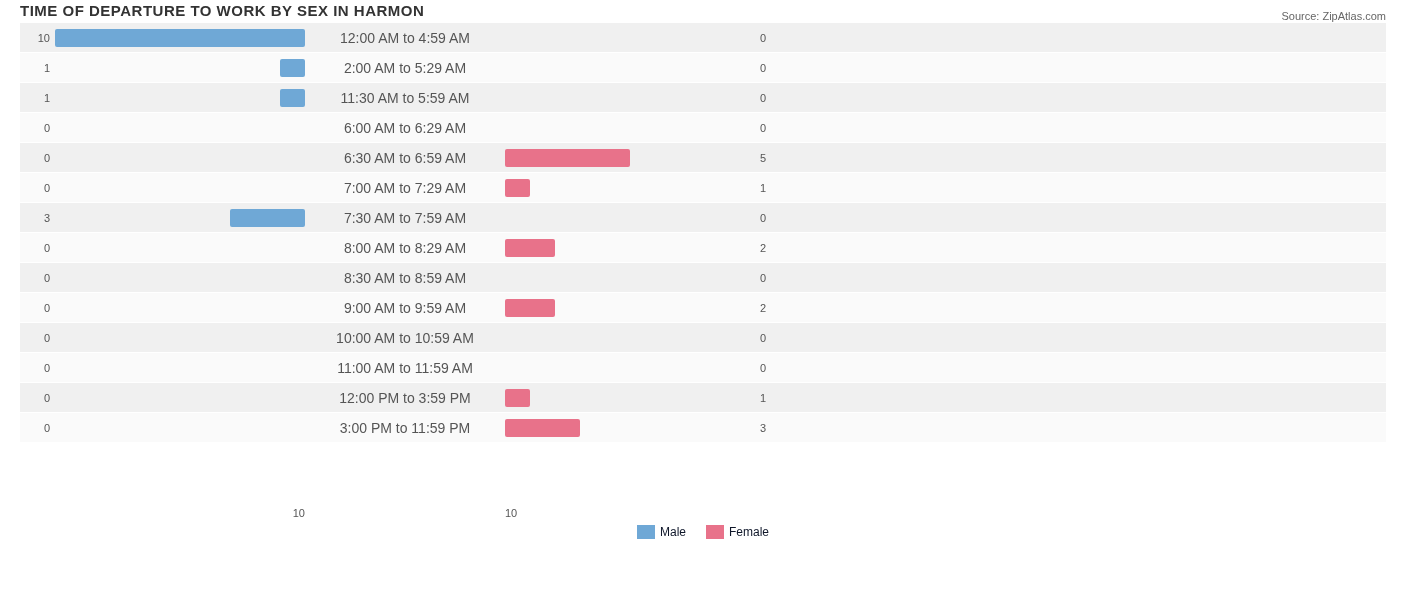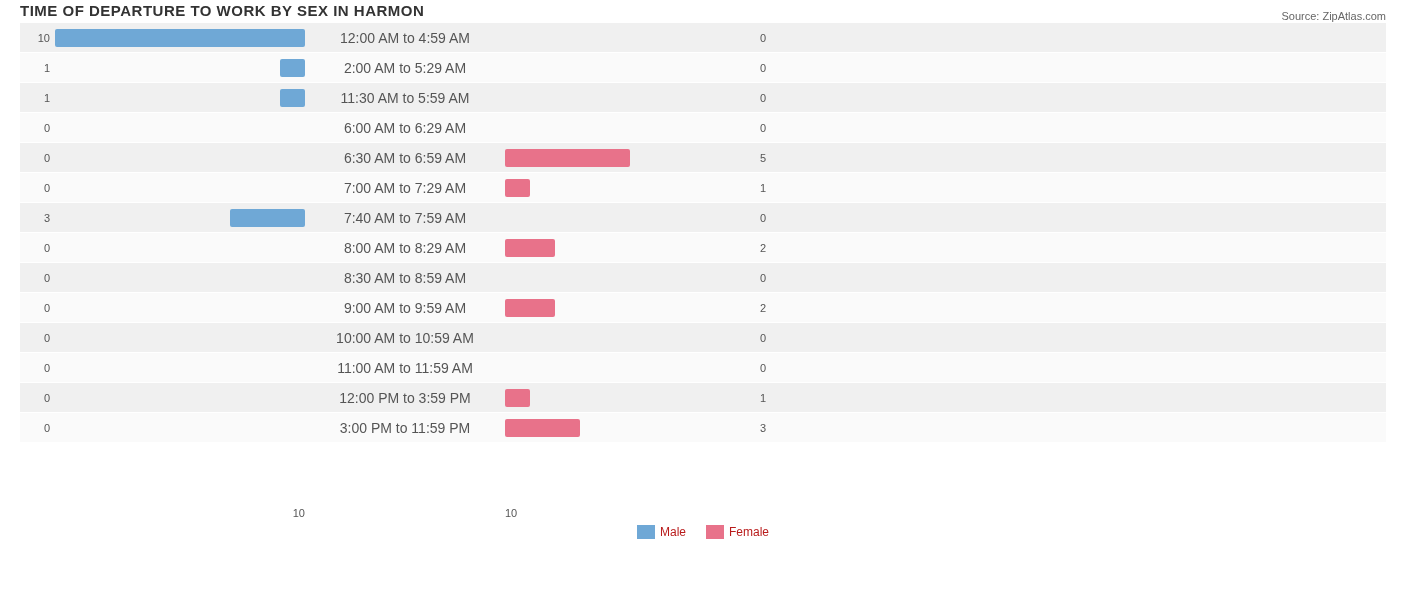--- a/index.html
+++ b/index.html
@@ -131,21 +131,21 @@
       font-size: 11px;
       color: #555;
       padding-left: 5px;
     }
     .legend {
       display: flex;
       justify-content: center;
       gap: 20px;
       margin-top: 6px;
       font-size: 12px;
-      color: #b91c1c;
+      color: #0f172a;
     }
     .legend-item {
       display: flex;
       align-items: center;
       gap: 5px;
     }
     .legend-box-male {
       width: 18px;
       height: 14px;
       background: #6fa8d6;
@@ -230,21 +230,21 @@
       <div class="bars-right">
         <div class="bar-female" style="width:25px;"></div>
       </div>
       <div class="right-value">1</div>
     </div>
       <div class="row">
       <div class="left-value">3</div>
       <div class="bars-left">
         <div class="bar-male" style="width:75px;"></div>
       </div>
-      <div class="label-center">7:40 AM to 7:59 AM</div>
+      <div class="label-center">7:30 AM to 7:59 AM</div>
       <div class="bars-right">
         <div class="bar-female" style="width:0px;"></div>
       </div>
       <div class="right-value">0</div>
     </div>
       <div class="row">
       <div class="left-value">0</div>
       <div class="bars-left">
         <div class="bar-male" style="width:0px;"></div>
       </div>

